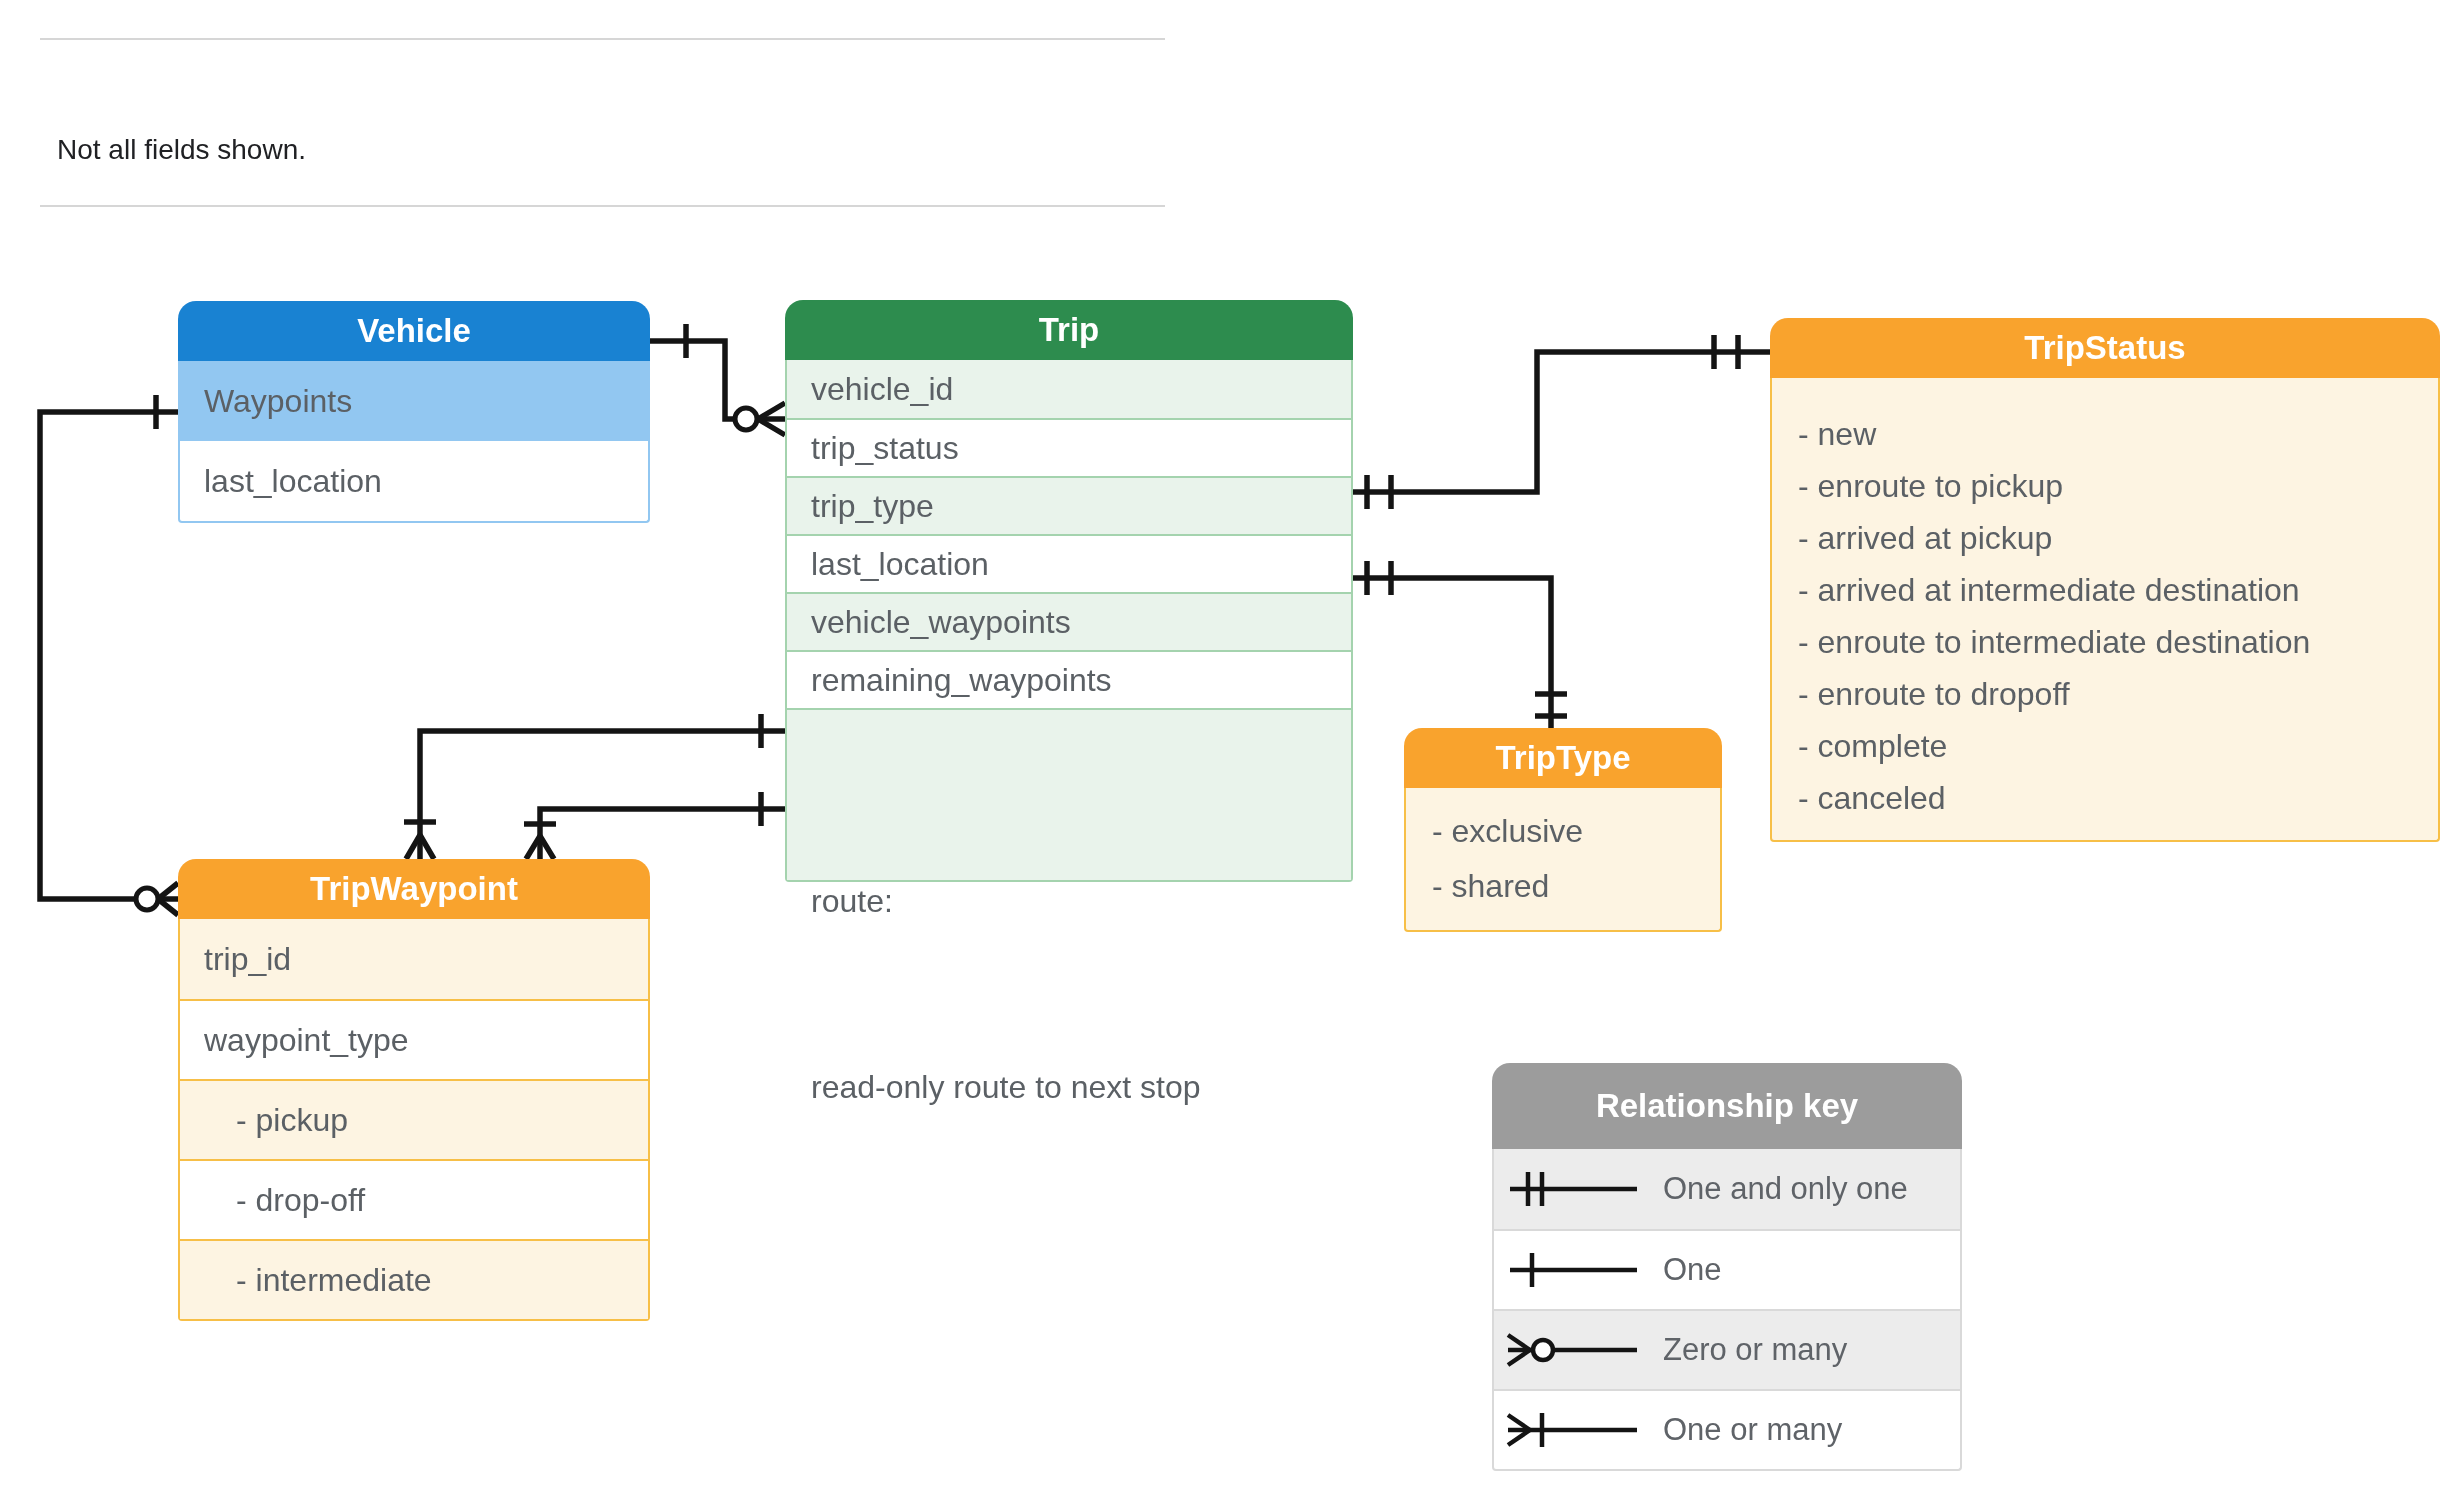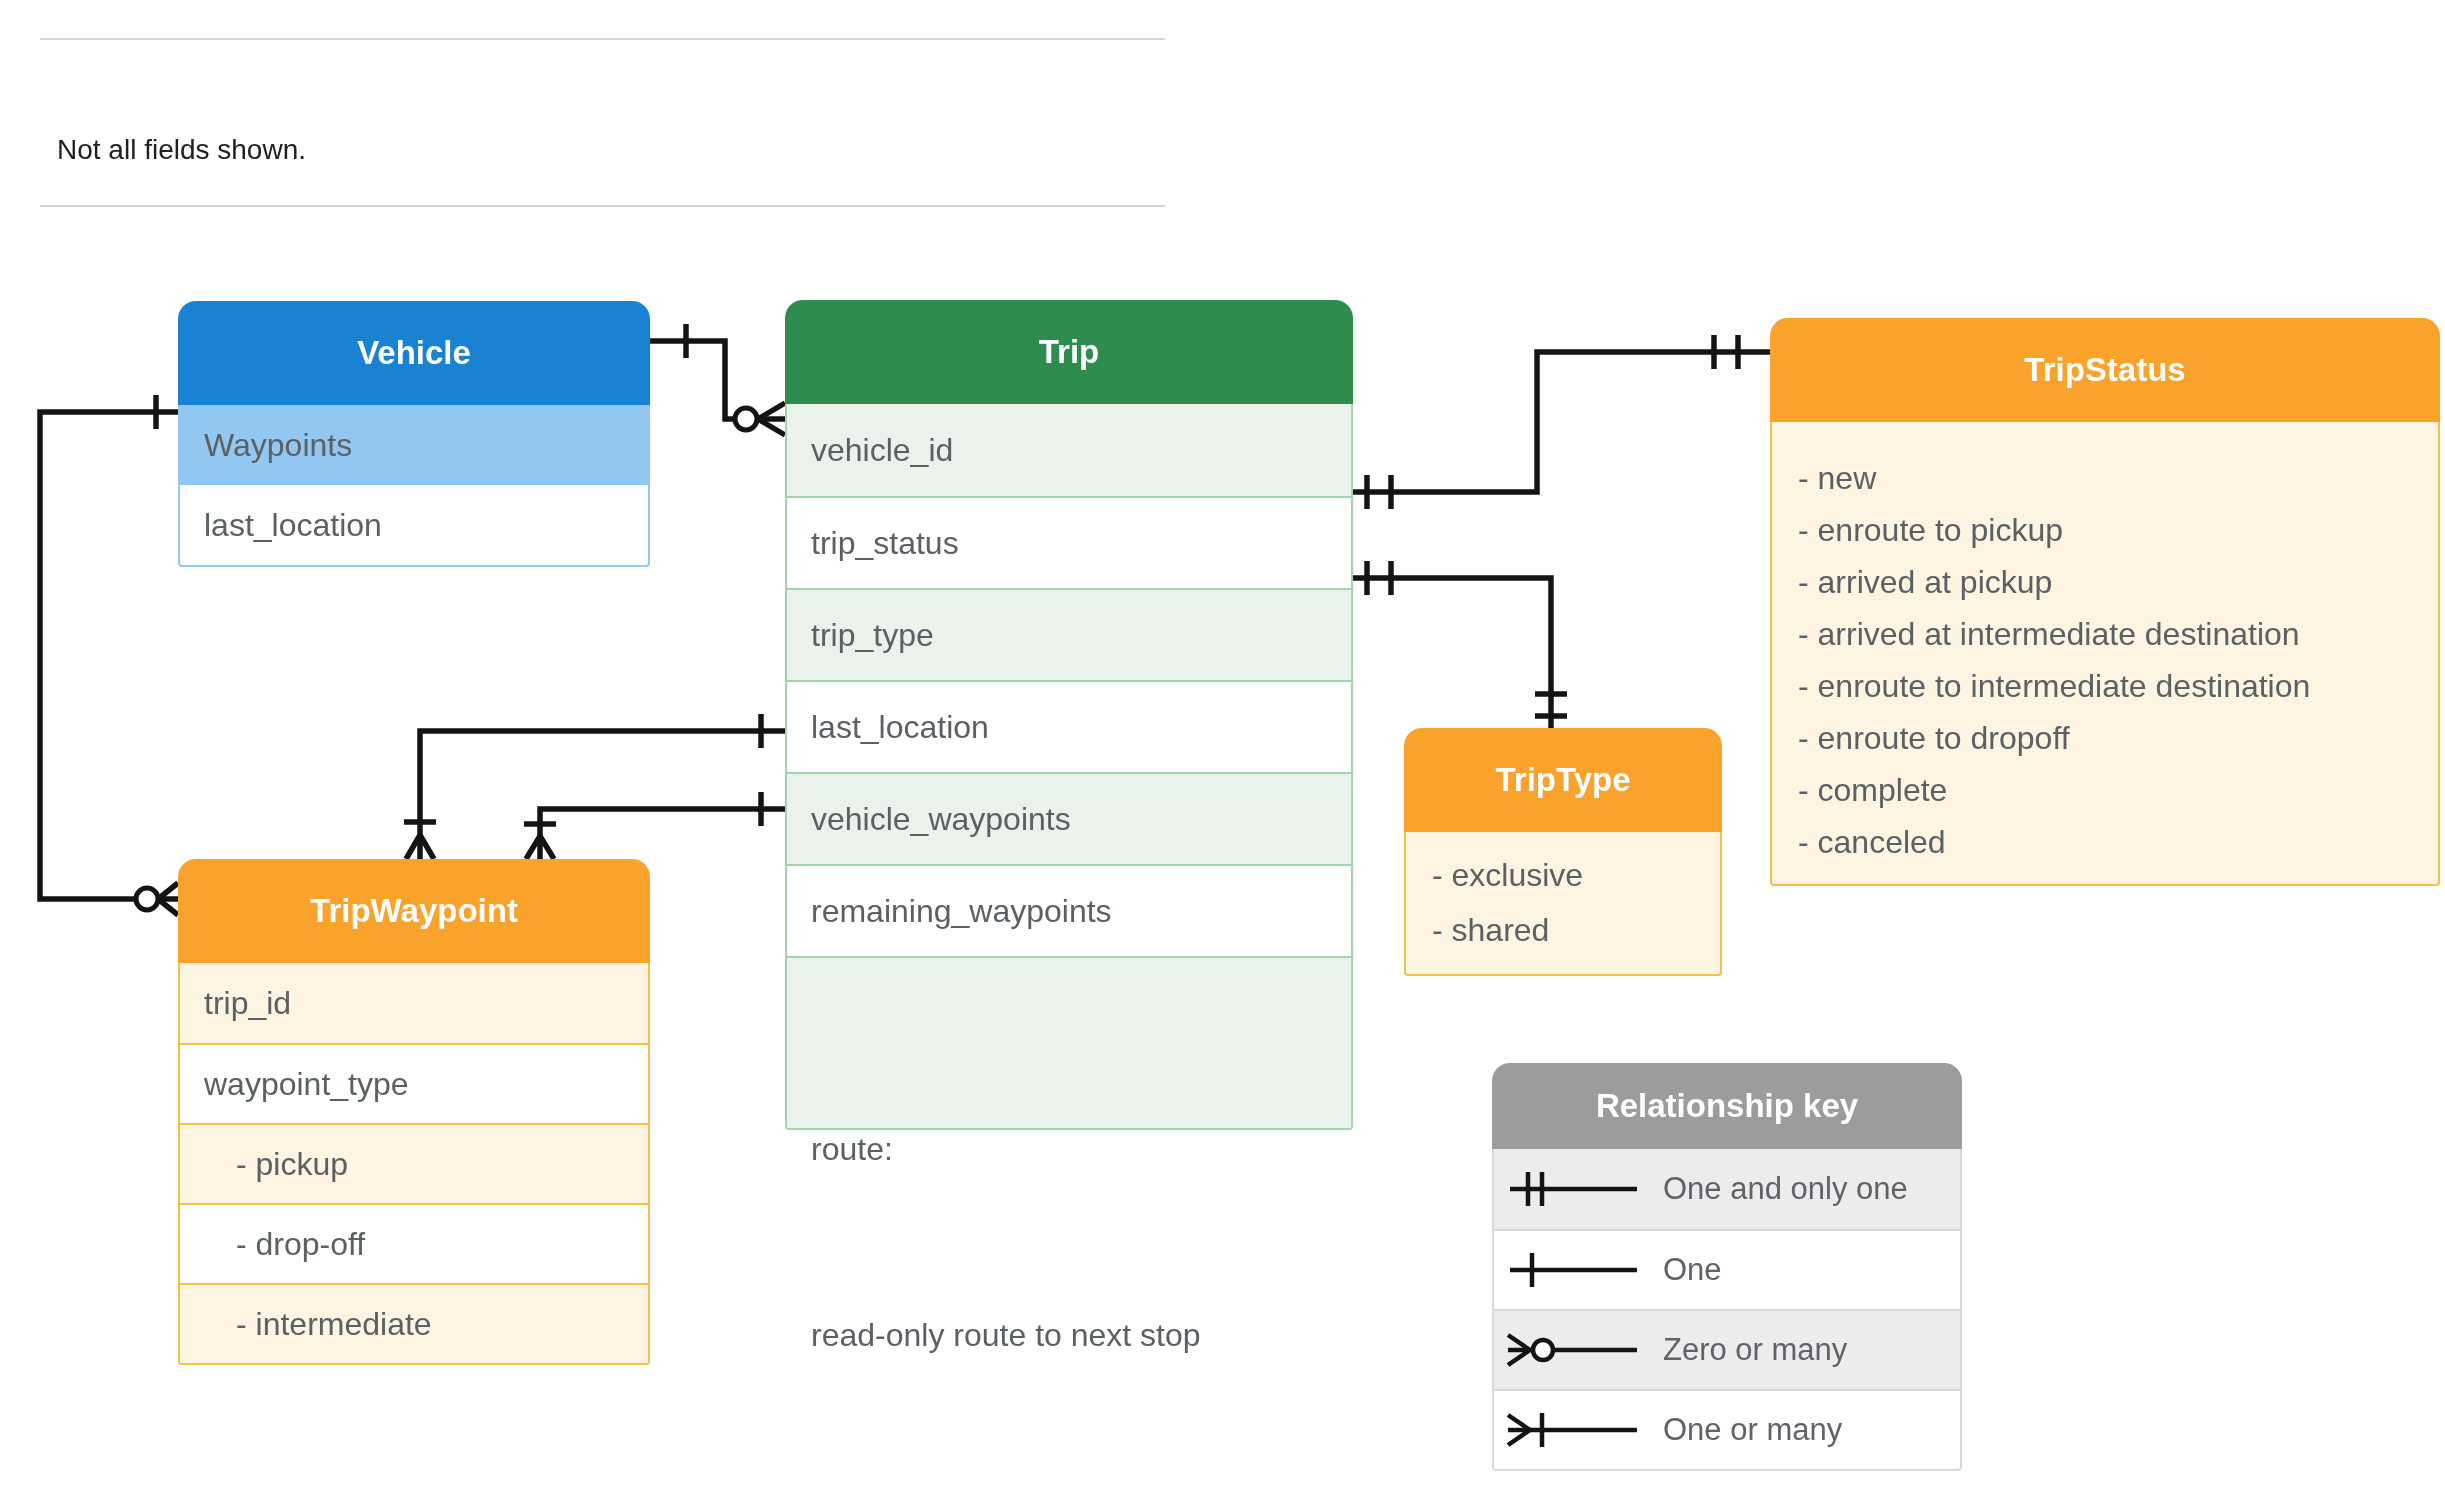--- a/index.html
+++ b/index.html
@@ -6,24 +6,24 @@
   #canvas{
     position:relative;width:2445px;height:1502px;background:#fff;overflow:hidden;
     font-family:"Liberation Sans","DejaVu Sans",sans-serif;
     -webkit-font-smoothing:antialiased;
   }
   .divider{position:absolute;height:2px;background:var(--divider);}
   .page-title{position:absolute;left:55px;top:66px;font-size:46px;font-weight:bold;color:var(--heading);letter-spacing:0;}
   .page-subtitle{position:absolute;left:57px;top:134px;font-size:28px;color:var(--heading);}
 
   .entity{position:absolute;box-sizing:border-box;}
-  .e-header{height:104px;border-radius:18px 18px 0 0;display:flex;align-items:center;justify-content:center;
+  .e-header{height:60px;border-radius:18px 18px 0 0;display:flex;align-items:center;justify-content:center;
     color:#fff;font-weight:bold;font-size:33px;}
   .e-body{box-sizing:border-box;border-style:solid;border-width:0 2px 2px 2px;border-radius:0 0 4px 4px;background:#fff;}
-  .row{box-sizing:border-box;height:92px;display:flex;align-items:center;padding-left:24px;
+  .row{box-sizing:border-box;height:58px;display:flex;align-items:center;padding-left:24px;
     font-size:32px;color:var(--text);white-space:pre;}
 
   
   #vehicle{left:178px;top:301px;width:472px;}
   #vehicle .e-header{background:var(--blue);}
   #vehicle .e-body{border-color:var(--blue-light);}
   #vehicle .row{height:80px;}
   #vehicle .row.hl{background:var(--blue-light);}
 
   

